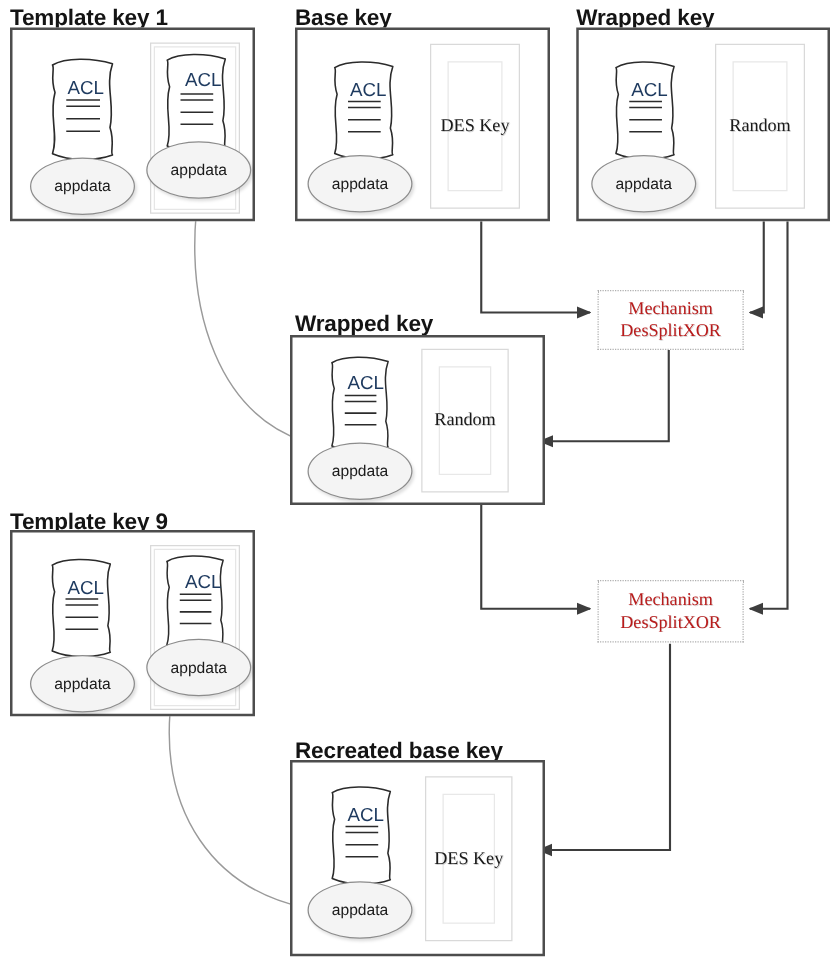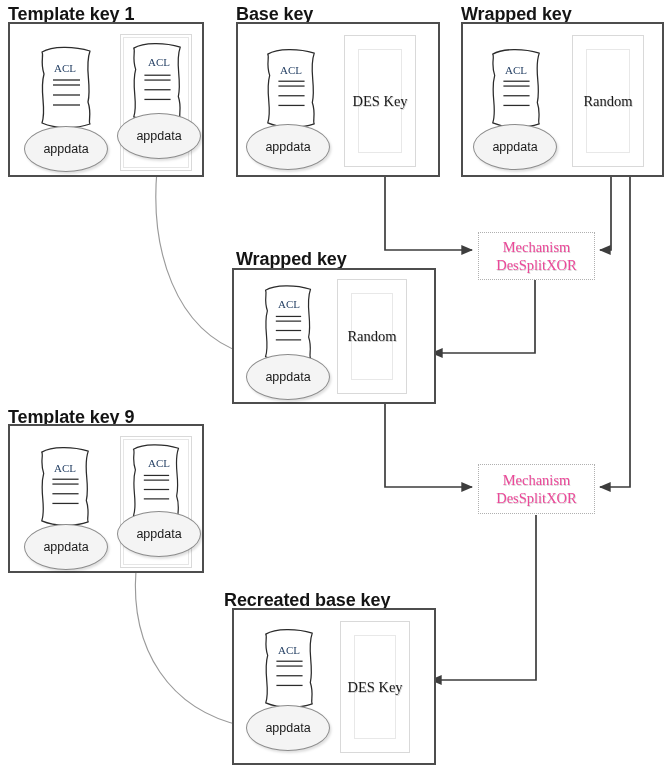--- a/index.html
+++ b/index.html
@@ -77,22 +77,22 @@
     white-space: nowrap;
   }
 
   
   .acl {
     position: absolute;
   }
   .acl svg { display: block; }
   .acl-text {
     position: absolute;
-    font-family: Liberation Serif, serif;
-    font-size: 11px;
+    font-family: Liberation Sans, sans-serif;
+    font-size: 15px;
     color: #1e3a5f;
     white-space: nowrap;
     text-align: center;
   }
 
   
   .appdata {
     position: absolute;
     border: 1px solid #8c8c8c;
     border-radius: 50%;
@@ -118,21 +118,21 @@
     box-sizing: border-box;
     display: flex;
     flex-direction: column;
     align-items: center;
     justify-content: center;
     line-height: 1.25;
   }
   .mech-line {
     font-family: "Liberation Serif", serif;
     font-size: 14.5px;
-    color: #ec4899;
+    color: #b91c1c;
     text-shadow: 0.6px 0.6px 0 rgba(205,205,205,0.8);
     white-space: nowrap;
   }
 
   
   #wires {
     position: absolute;
     left: 0; top: 0;
     width: 672px;
     height: 775px;
@@ -334,21 +334,21 @@
           <line x1="19" y1="61" x2="46" y2="61" stroke="#2b2b2b" stroke-width="1.3"></line>
         </svg>
         <span class="acl-text" style="left:22px; top:16px;">ACL</span>
       </div>
       <div class="appdata" style="left:-4px; top:74px; width:84px; height:46px;">
         <span class="appdata-label">appdata</span>
       </div>
     </div>
   </div>
 
-  <div class="caption" style="left:224px; top:590px;">Recreated base key</div>
+  <div class="caption" style="left:236px; top:590px;">Recreated base key</div>
 
   <div class="keybox" style="left:232px; top:608px; width:204px; height:157px;">
 
     <div class="acl" style="left:24px; top:16px;">
       <svg width="62" height="84" viewBox="0 0 64 86" xmlns="http://www.w3.org/2000/svg">
         <path d="M8 8 C 18 2, 40 2, 56 7 C 50 24, 58 40, 54 58 C 58 70, 54 78, 56 80
                  C 42 85, 22 85, 8 79 C 13 64, 5 48, 10 30 C 6 18, 10 11, 8 8 Z" fill="#ffffff" stroke="#2b2b2b" stroke-width="1.3" stroke-linejoin="round"></path>
         <line x1="19" y1="36" x2="46" y2="36" stroke="#2b2b2b" stroke-width="1.3"></line>
         <line x1="19" y1="41" x2="46" y2="41" stroke="#2b2b2b" stroke-width="1.3"></line>
         <line x1="19" y1="51" x2="46" y2="51" stroke="#2b2b2b" stroke-width="1.3"></line>

